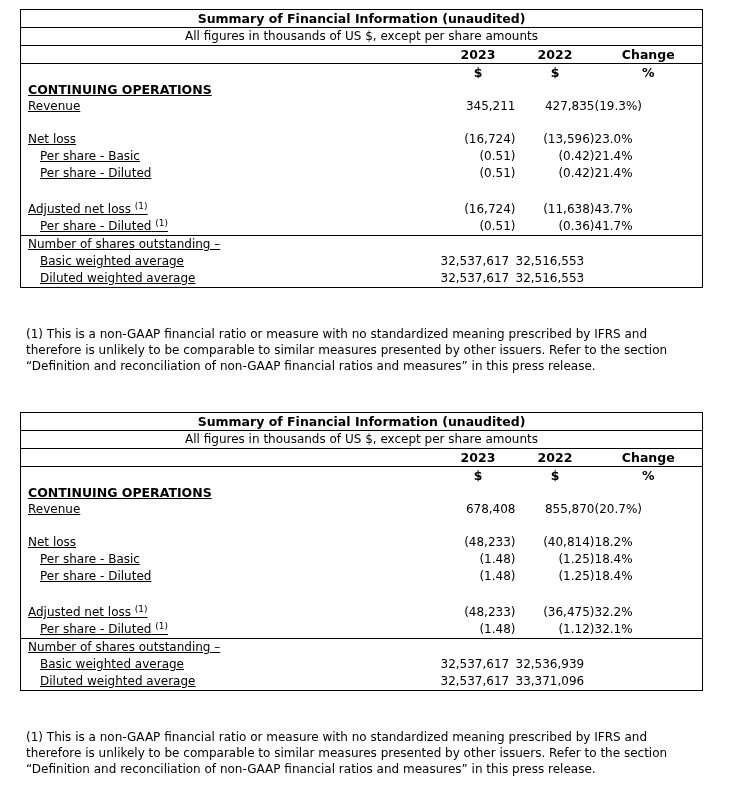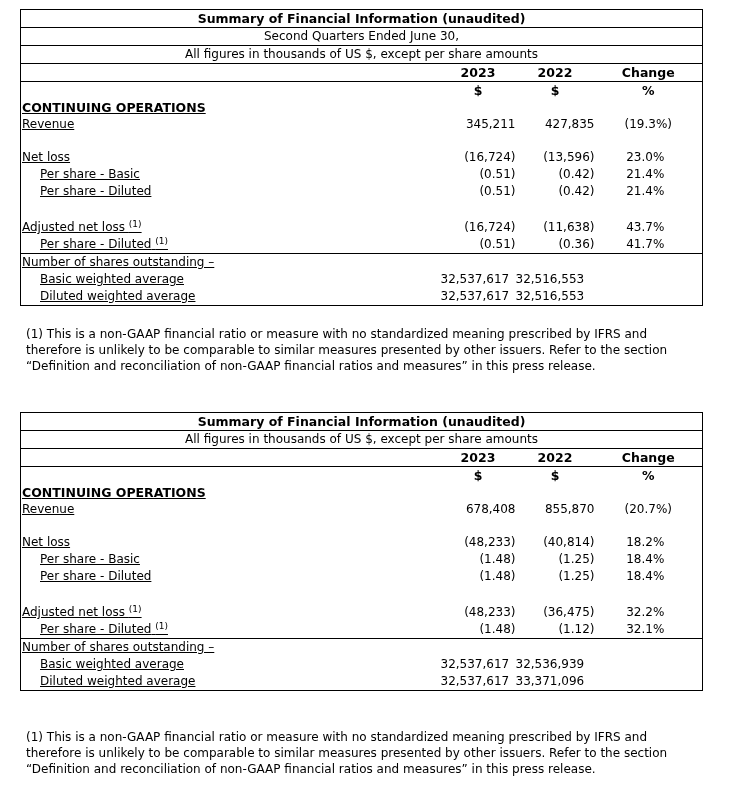--- a/index.html
+++ b/index.html
@@ -52,24 +52,24 @@
       text-align: center;
       font-size: 12.5px;
     }
     .fin-table .body td:first-child { border-left: 1px solid #000; text-decoration: underline; }
     .fin-table .body td:last-child { border-right: 1px solid #000; }
     .fin-table .section td.label {
       font-weight: bold;
       text-decoration: underline;
       font-size: 12.5px;
     }
-    .fin-table .label { padding-left: 1px; margin-top: 16px; }
+    .fin-table .label { padding-left: 7px; margin-top: 16px; }
     .fin-table .indent { padding-left: 19px; margin-top: 24px; }
     .fin-table .num { text-align: right; }
-    .fin-table .chg { text-align: center; padding-right: 6px; }
+    .fin-table .chg { text-align: left; padding-right: 6px; }
     .fin-table .chg.neg { padding-right: 0px; }
     .fin-table .spacer td { height: 16px; }
     .fin-table .spacer2 td { height: 19px; }
     .fin-table .sep td { border-top: 1px solid #000; }
     .fin-table .last td { border-bottom: 1px solid #000; }
     sup {
       font-size: 9px;
       vertical-align: 4px;
       line-height: 0;
     }
@@ -90,23 +90,20 @@
     <col style="width:420px">
     <col style="width:75px">
     <col style="width:79px">
     <col style="width:108px">
   </colgroup>
   <tbody>
       <tr>
     <td colspan="4" class="full title">Summary of Financial Information (unaudited)</td>
   </tr>
   <tr>
-    <td colspan="4" class="full">Second Quarters Ended June 30,</td>
-  </tr>
-  <tr>
     <td colspan="4" class="full">All figures in thousands of US $, except per share amounts</td>
   </tr>
   <tr class="hdr-row">
     <td></td>
     <td>2023</td>
     <td>2022</td>
     <td>Change</td>
   </tr>
   <tr class="unit-row body">
     <td></td>

